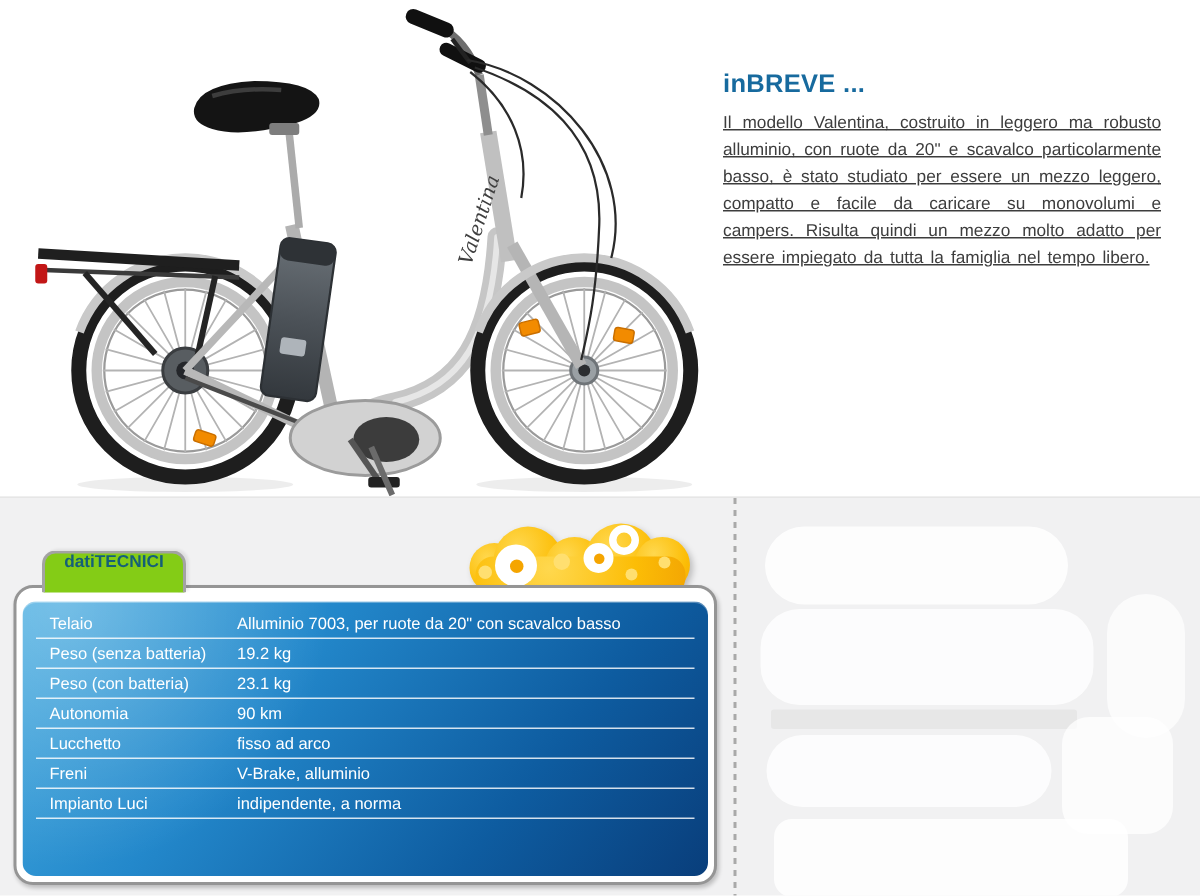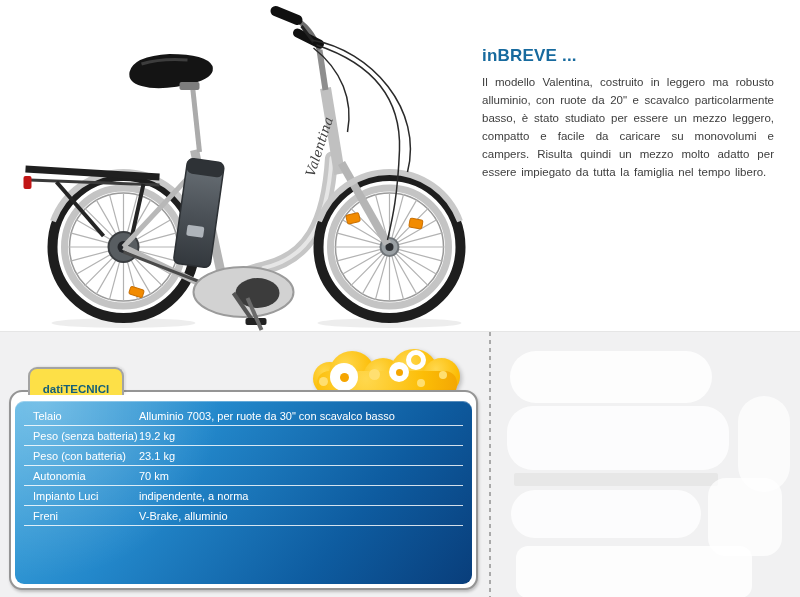--- a/index.html
+++ b/index.html
@@ -4,21 +4,21 @@
 <style>
   html,body{margin:0;padding:0;background:#fff;}
   body{width:800px;height:597px;position:relative;overflow:hidden;
        font-family:"Liberation Sans",sans-serif;}
 
   
   .top-section{position:absolute;left:0;top:0;width:800px;height:331px;background:#fff;}
   .bike-figure{position:absolute;left:0;top:0;width:478px;height:331px;}
   .overview{position:absolute;left:482px;top:46px;width:292px;}
   .overview-heading{margin:0 0 7px 0;font-size:17px;font-weight:bold;color:#176a9e;letter-spacing:.2px;}
-  .overview-body{margin:0;font-size:11.5px;line-height:18px;color:#3d3d3d;text-align:justify;word-spacing:1.5px;}
+  .overview-body{margin:0;font-size:11.5px;line-height:18px;color:#3d3d3d;text-align:justify;word-spacing:1.5px;text-decoration:underline;}
 
   
   .bottom-section{position:absolute;left:0;top:331px;width:800px;height:266px;
                   background:#f1f1f2;border-top:1px solid #e6e6e6;}
   .dashed-divider{position:absolute;left:489px;top:0;width:2px;height:266px;
                   background:repeating-linear-gradient(to bottom,#a9a9a9 0 4px,transparent 4px 8px);}
 
   
   .ghost{position:absolute;background:#fff;border-radius:26px;}
   .g1{left:510px;top:19px;width:202px;height:52px;opacity:.85;}
@@ -34,34 +34,34 @@
         filter:drop-shadow(2px 2px 2px rgba(0,0,0,.22));}
   .blob i{position:absolute;border-radius:50%;display:block;}
   .by{background:radial-gradient(circle at 35% 30%,#ffd84e,#fcbd06 62%,#f3a603 100%);}
   .bl{background:#ffdf70;}
   .bw{background:#fff;}
   .bo{background:#f5a500;}
   .bring{border:5px solid #fff;background:transparent;}
 
   
   .tab{position:absolute;left:28px;top:35px;width:92px;height:26px;z-index:4;
-       background:#fde047;border:2px solid #a3a3a3;border-bottom:none;border-radius:9px 9px 0 0;
-       display:flex;align-items:flex-end;justify-content:center;
+       background:#84cc16;border:2px solid #a3a3a3;border-bottom:none;border-radius:9px 9px 0 0;
+       display:flex;align-items:flex-start;justify-content:center;
        font-size:11.5px;font-weight:bold;color:#155f78;box-shadow:2px -1px 2px rgba(0,0,0,.07);}
   .panel{position:absolute;left:9px;top:58px;width:465px;height:196px;z-index:3;
          background:#fff;border:2px solid #959595;border-radius:13px;
          box-shadow:1px 2px 3px rgba(0,0,0,.22);}
   .spec-table{position:absolute;left:4px;right:4px;top:9px;bottom:4px;border-radius:9px;
               padding-top:5px;box-sizing:border-box;
               background:radial-gradient(circle at 6% 0%,rgba(255,255,255,.28),transparent 38%),
                          linear-gradient(128deg,#45abe0 0%,#2388cb 35%,#0e5ca0 72%,#093e7b 100%);
               box-shadow:inset 0 1px 0 rgba(255,255,255,.3);}
   .spec-row{display:flex;align-items:center;height:19px;margin:0 9px;
             border-bottom:1px solid rgba(255,255,255,.82);
-            font-size:11px;color:#fff;}
+            font-size:11px;color:#fff;gap:19px;}
   .spec-label{flex:none;width:106px;padding-left:9px;}
   .spec-value{flex:1;}
   .spec-footnote{margin:3px 0 0 18px;font-size:9px;color:#e3f1fb;}
 </style>
 </head>
 <body>
 
 <div class="top-section">
 
   <svg class="bike-figure" viewBox="0 0 475 331">
@@ -194,37 +194,41 @@
   </div>
 
   <div class="tab">
     <span>datiTECNICI</span>
   </div>
 
   <div class="panel">
     <div class="spec-table">
       <div class="spec-row">
         <span class="spec-label">Telaio</span>
-        <span class="spec-value">Alluminio 7003, per ruote da 30" con scavalco basso</span>
+        <span class="spec-value">Alluminio 7003, per ruote da 20" con scavalco basso</span>
       </div>
       <div class="spec-row">
         <span class="spec-label">Peso (senza batteria)</span>
         <span class="spec-value">19.2 kg</span>
       </div>
       <div class="spec-row">
         <span class="spec-label">Peso (con batteria)</span>
         <span class="spec-value">23.1 kg</span>
       </div>
       <div class="spec-row">
         <span class="spec-label">Autonomia</span>
-        <span class="spec-value">70 km</span>
+        <span class="spec-value">90 km</span>
+      </div>
+      <div class="spec-row">
+        <span class="spec-label">Lucchetto</span>
+        <span class="spec-value">fisso ad arco</span>
+      </div>
+      <div class="spec-row">
+        <span class="spec-label">Freni</span>
+        <span class="spec-value">V-Brake, alluminio</span>
       </div>
       <div class="spec-row">
         <span class="spec-label">Impianto Luci</span>
         <span class="spec-value">indipendente, a norma</span>
       </div>
-      <div class="spec-row">
-        <span class="spec-label">Freni</span>
-        <span class="spec-value">V-Brake, alluminio</span>
-      </div>
     </div>
   </div>
 </div>
 
 </body></html>

